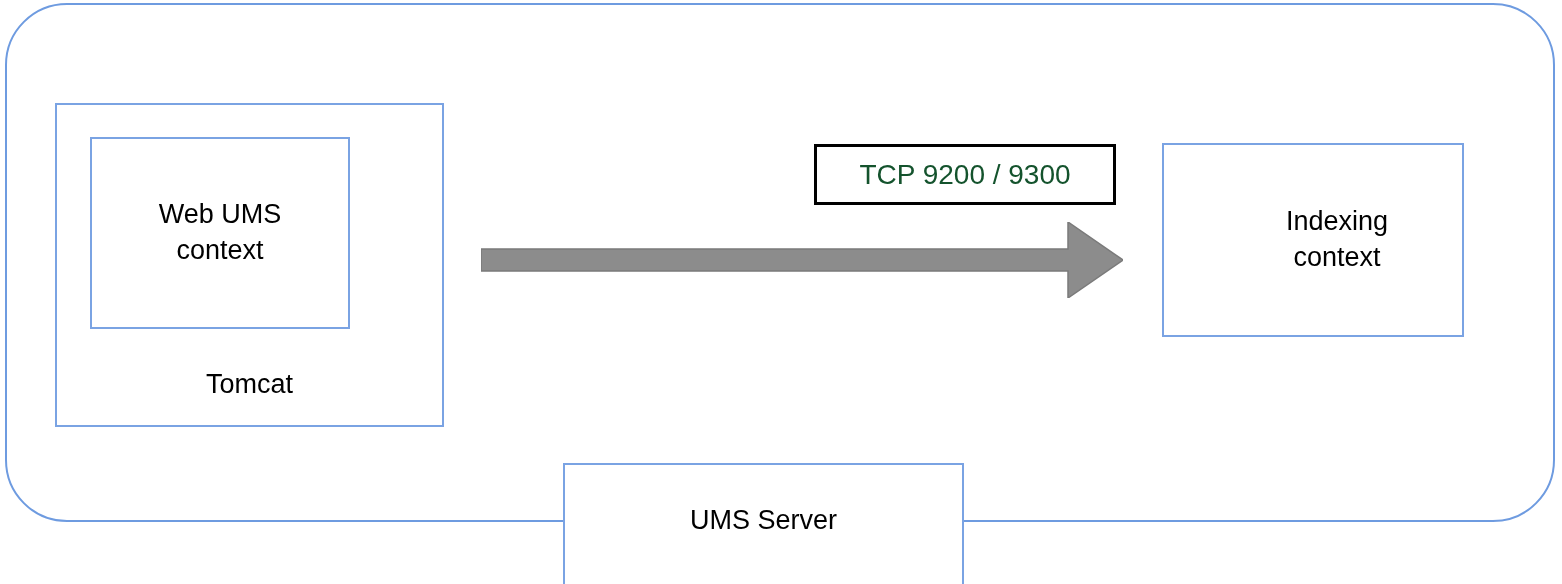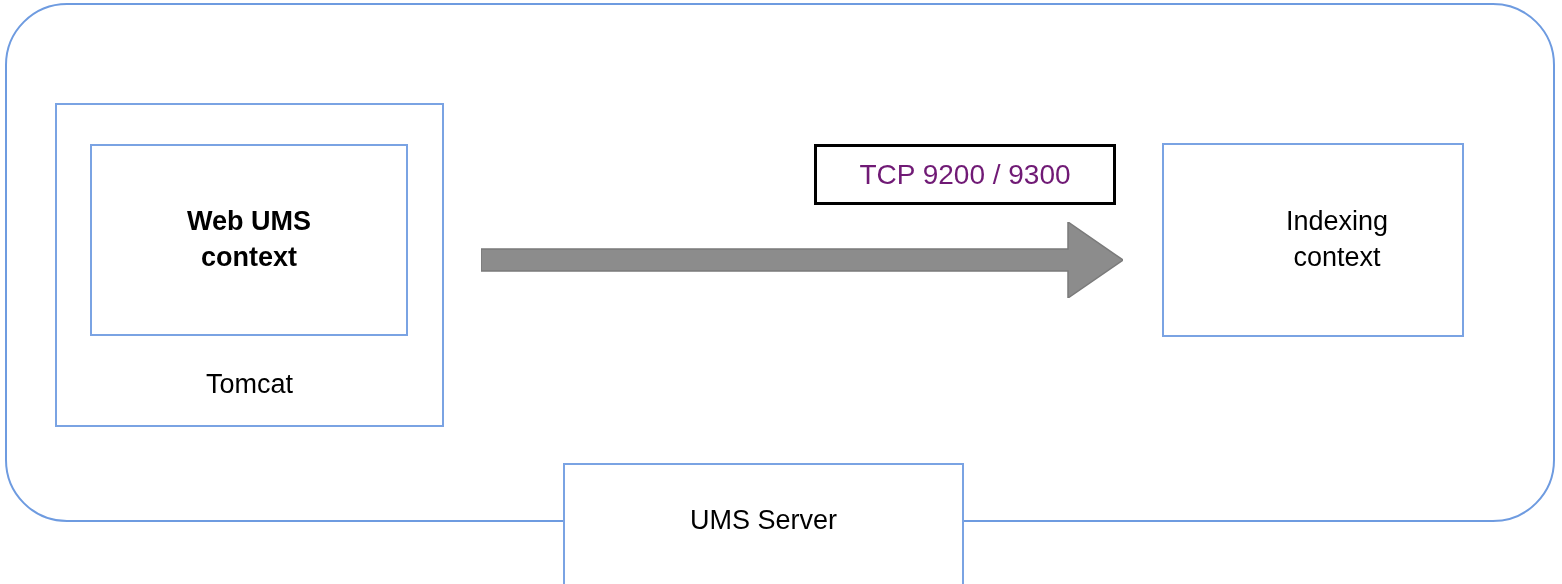--- a/index.html
+++ b/index.html
@@ -53,24 +53,23 @@
     width: 389px;
     height: 324px;
     align-items: flex-end;
     justify-content: center;
     padding-bottom: 22px;
   }
 
   
   .webums-box {
     left: 90px;
-    top: 144px;
-    width: 318px;
+    top: 137px;
+    width: 260px;
     height: 192px;
-    font-weight: bold;
   }
 
   
   .indexing-box {
     left: 1162px;
     top: 143px;
     width: 302px;
     height: 194px;
     padding-left: 48px;
   }
@@ -92,21 +91,21 @@
     left: 814px;
     top: 144px;
     width: 302px;
     height: 61px;
     border: 3px solid #000000;
     box-sizing: border-box;
     background: #ffffff;
     display: flex;
     align-items: center;
     justify-content: center;
-    color: #701a75;
+    color: #14532d;
     font-size: 28px;
     z-index: 4;
   }
 
   
   .flow-arrow {
     position: absolute;
     left: 481px;
     top: 222px;
     width: 642px;

